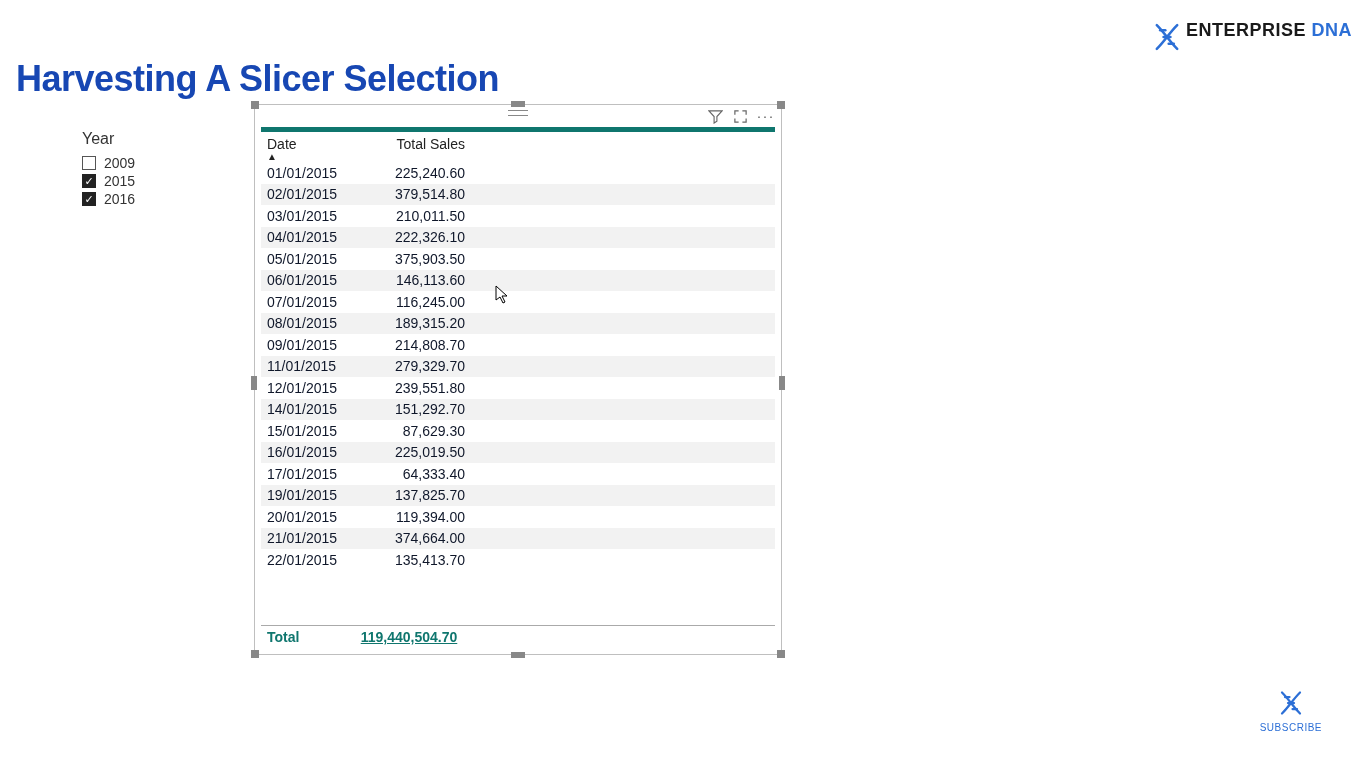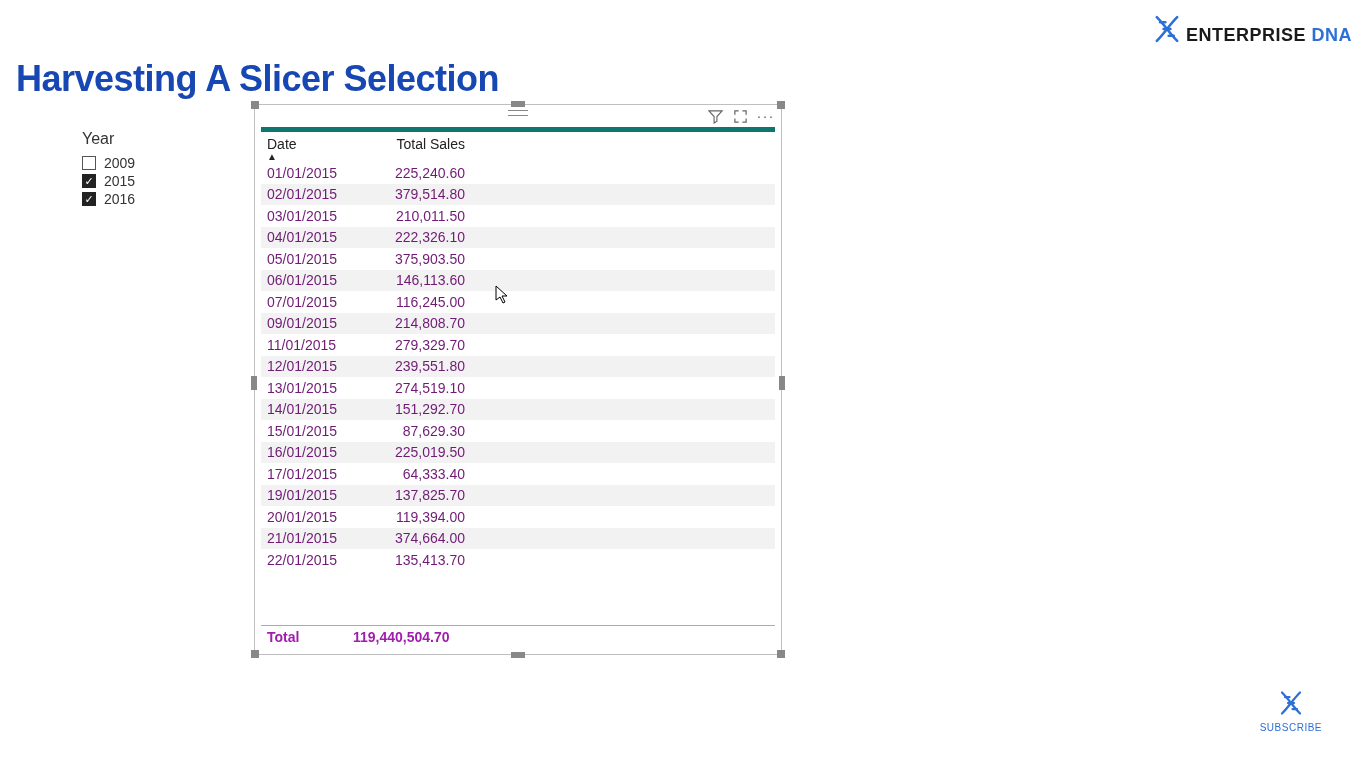--- a/index.html
+++ b/index.html
@@ -17,24 +17,24 @@
   .page-title {
     color: #1747b3;
     font-size: 36px;
     font-weight: 800;
     font-family: Arial, sans-serif;
     letter-spacing: -0.5px;
     margin-top: 48px;
   }
   .brand-logo {
     position: absolute;
-    top: 12px;
+    top: 20px;
     right: 14px;
     display: flex;
-    align-items: flex-end;
+    align-items: flex-start;
     gap: 2px;
   }
   .dna-icon {
     width: 34px;
     height: 34px;
   }
   .brand-text {
     font-family: Arial, sans-serif;
     font-weight: 800;
     font-size: 18px;
@@ -163,38 +163,38 @@
     overflow-y: scroll;
     margin-top: 8px;
   }
   .rows-scroll::-webkit-scrollbar{width:14px;}
   .rows-scroll::-webkit-scrollbar-track{background:#f3f3f3;}
   .rows-scroll::-webkit-scrollbar-thumb{background:#c7c7c7;}
   .data-row {
     display:flex;
     padding: 1px 6px;
     font-size: 14px;
-    color:#701a75;
+    color:#0f172a;
     height: 21.5px;
     align-items:center;
   }
   .data-row:nth-child(even){ background:#f2f2f2;}
   .data-row .c-date{ width:86px; }
   .data-row .c-sales{ width:112px; text-align:right; }
 
   .total-row {
     display:flex;
     padding: 3px 6px;
     font-size: 14px;
     font-weight:700;
     border-top:1px solid #aaa;
-    color:#a21caf;
+    color:#0f766e;
   }
   .total-row .c-date{ width:86px;}
-  .total-row .c-sales{ width:112px; text-align:left;}
+  .total-row .c-sales{ width:112px; text-align:center;text-decoration:underline;}
 
   .cursor-pointer {
     position:absolute;
     top:285px;
     left:495px;
     pointer-events:none;
   }
 </style>
 </head>
 <body>
@@ -308,34 +308,34 @@
         </div>
         <div class="data-row">
           <div class="c-date">06/01/2015</div>
           <div class="c-sales">146,113.60</div>
         </div>
         <div class="data-row">
           <div class="c-date">07/01/2015</div>
           <div class="c-sales">116,245.00</div>
         </div>
         <div class="data-row">
+          <div class="c-date">08/01/2015</div>
+          <div class="c-sales">189,315.20</div>
+        </div>
+        <div class="data-row">
           <div class="c-date">09/01/2015</div>
           <div class="c-sales">214,808.70</div>
         </div>
         <div class="data-row">
           <div class="c-date">11/01/2015</div>
           <div class="c-sales">279,329.70</div>
         </div>
         <div class="data-row">
           <div class="c-date">12/01/2015</div>
           <div class="c-sales">239,551.80</div>
-        </div>
-        <div class="data-row">
-          <div class="c-date">13/01/2015</div>
-          <div class="c-sales">274,519.10</div>
         </div>
         <div class="data-row">
           <div class="c-date">14/01/2015</div>
           <div class="c-sales">151,292.70</div>
         </div>
         <div class="data-row">
           <div class="c-date">15/01/2015</div>
           <div class="c-sales">87,629.30</div>
         </div>
         <div class="data-row">

